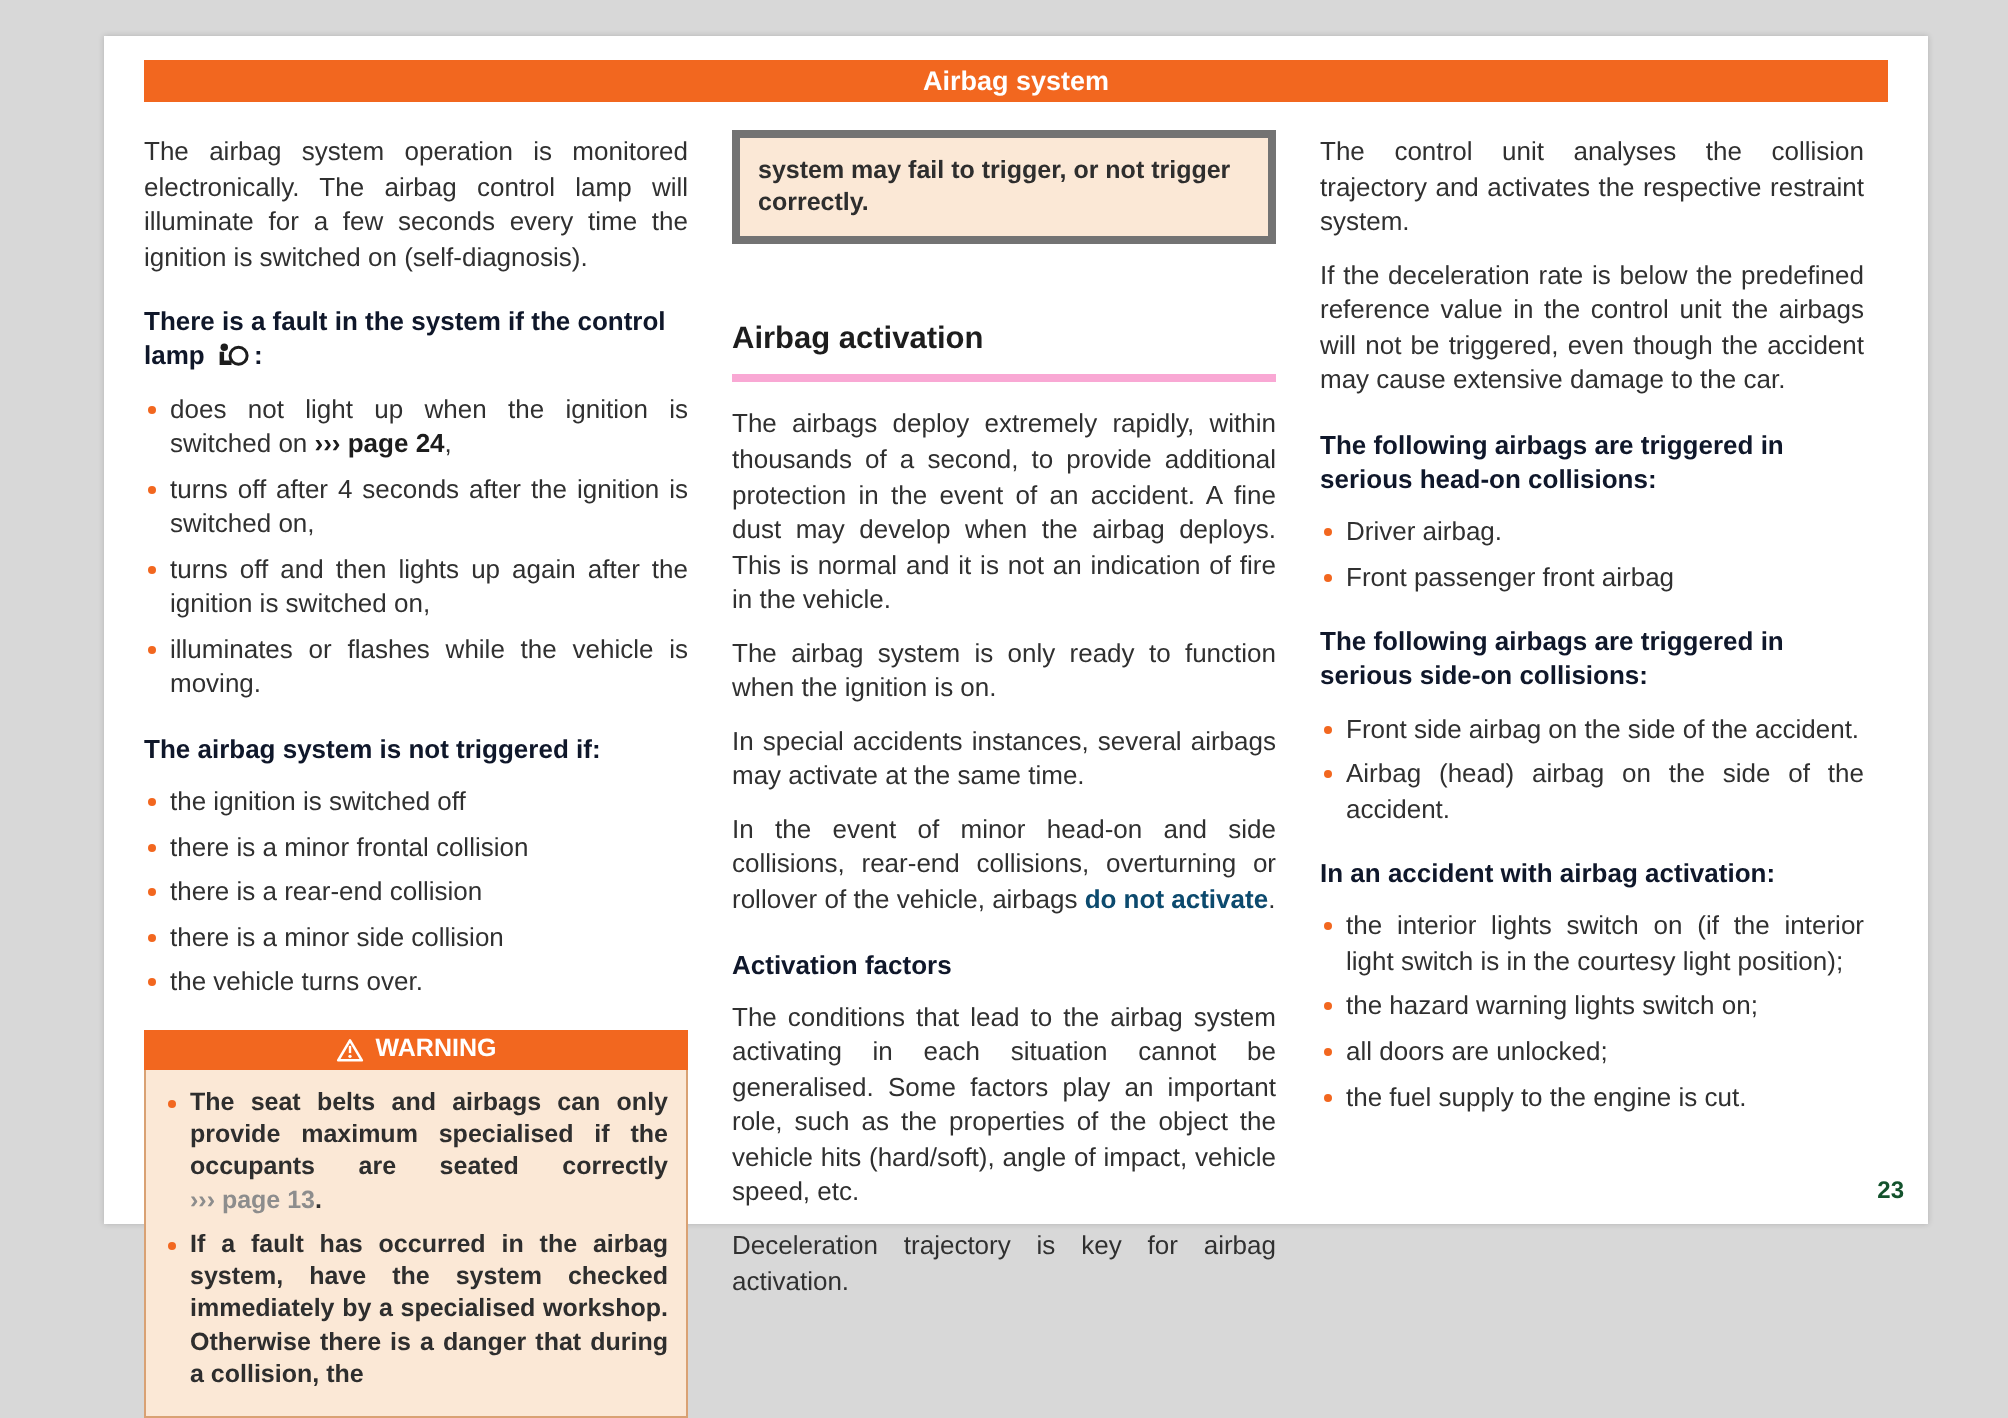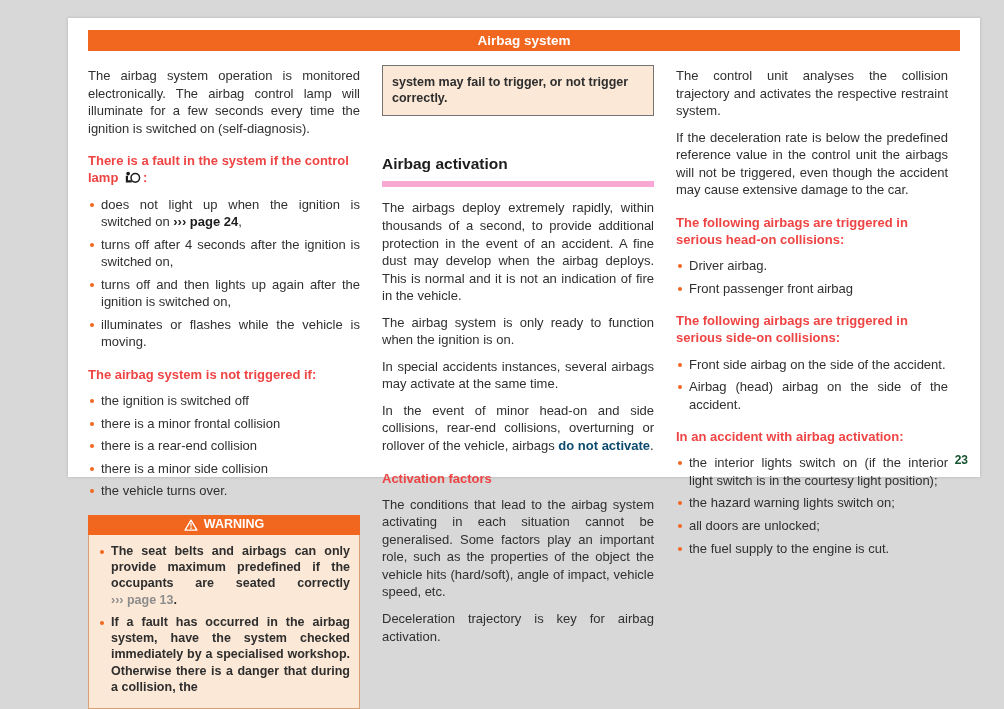--- a/index.html
+++ b/index.html
@@ -4,42 +4,42 @@
 <style>
   * { box-sizing: border-box; margin: 0; padding: 0; }
   html,body { width:1004px; height:709px; }
   body {
     background:#d8d8d8;
     font-family:"Liberation Sans", sans-serif;
     position:relative;
     overflow:hidden;
   }
   .page {
-    position:absolute; left:68px; top:18px; width:912px; height:459px;
+    position:absolute; left:52px; top:18px; width:912px; height:594px;
     background:#ffffff;
     box-shadow:0 0 3px rgba(0,0,0,.18);
   }
   .header-bar {
     margin:12px 20px 0 20px; height:21px;
     background:#f2671f; color:#fff;
     display:flex; align-items:center; justify-content:center;
     font-weight:bold; font-size:13.5px;
   }
   .columns {
     display:flex; gap:22px; padding:16px 22px 12px 20px;
   }
   .col { width:272px; font-size:13px; line-height:1.35; color:#303030; }
   .para { margin:0 0 9px 0; text-align:justify; hyphens:auto; -webkit-hyphens:auto; }
   .inline-h {
-    font-size:13px; font-weight:bold; color:#ef4444;
+    font-size:13px; font-weight:bold; color:#0f172a;
     margin:15px 0 9px 0; line-height:1.32;
   }
   .section-h {
     font-size:15.5px; font-weight:bold; color:#1d1d1d;
-    border-bottom:6px solid #f9a8d4; padding-bottom:7px;
+    border-bottom:4px solid #f9a8d4; padding-bottom:7px;
     margin:14px 0 12px 0;
   }
   ul.bullets { list-style:none; margin:0 0 4px 0; }
   ul.bullets li {
     position:relative; padding-left:13px; margin-bottom:5px;
     text-align:justify; hyphens:auto; -webkit-hyphens:auto;
   }
   ul.bullets li::before {
     content:""; position:absolute; left:2px; top:7px;
     width:4px; height:4px; border-radius:50%; background:#f2671f;
@@ -56,21 +56,21 @@
   }
   .warn-body {
     background:#fbe8d6; border:1px solid #d9a173; border-top:none;
     padding:8px 9px 9px 9px;
     font-weight:bold; font-size:12.5px; line-height:1.3; color:#2e2e2e;
   }
   .warn-body ul.bullets li { margin-bottom:6px; }
   .warn-body ul.bullets li:last-child { margin-bottom:0; }
   .warn-body .ref, .warn-cont .ref { color:#8d8d8d; }
   .warn-cont {
-    background:#fbe8d6; border:1px solid #737373;
+    background:#fbe8d6; border:4px solid #737373;
     padding:8px 9px; font-weight:bold; font-size:12.5px; line-height:1.3; color:#2e2e2e;
     margin:-2px 0 38px 0;
   }
   .page-num {
     position:absolute; right:12px; bottom:10px;
     font-weight:bold; font-size:12px; color:#14532d;
   }
 </style>
 </head>
 <body>
@@ -115,21 +115,21 @@
         <div class="warn-title">
           <svg width="14" height="12" viewBox="0 0 16 14">
             <path d="M8 1.4 L14.9 13 H1.1 Z" fill="none" stroke="#fff" stroke-width="1.5" stroke-linejoin="round"></path>
             <rect x="7.3" y="4.6" width="1.4" height="4.2" fill="#fff"></rect>
             <circle cx="8" cy="10.7" r="0.95" fill="#fff"></circle>
           </svg>
           <span>WARNING</span>
         </div>
         <div class="warn-body">
           <ul class="bullets">
-            <li><span>The seat belts and airbags can only provide maximum predefined if the occupants are seated correctly </span><span class="ref">››› page 13</span><span>.</span></li>
+            <li><span>The seat belts and airbags can only provide maximum specialised if the occupants are seated correctly </span><span class="ref">››› page 13</span><span>.</span></li>
             <li>If a fault has occurred in the airbag system, have the system checked immediately by a specialised workshop. Otherwise there is a danger that during a collision, the</li>
           </ul>
         </div>
       </div>
     </section>
 
     <section class="col">
       <div class="warn-cont">
         <span>system may fail to trigger, or not trigger correctly.</span>
       </div>

